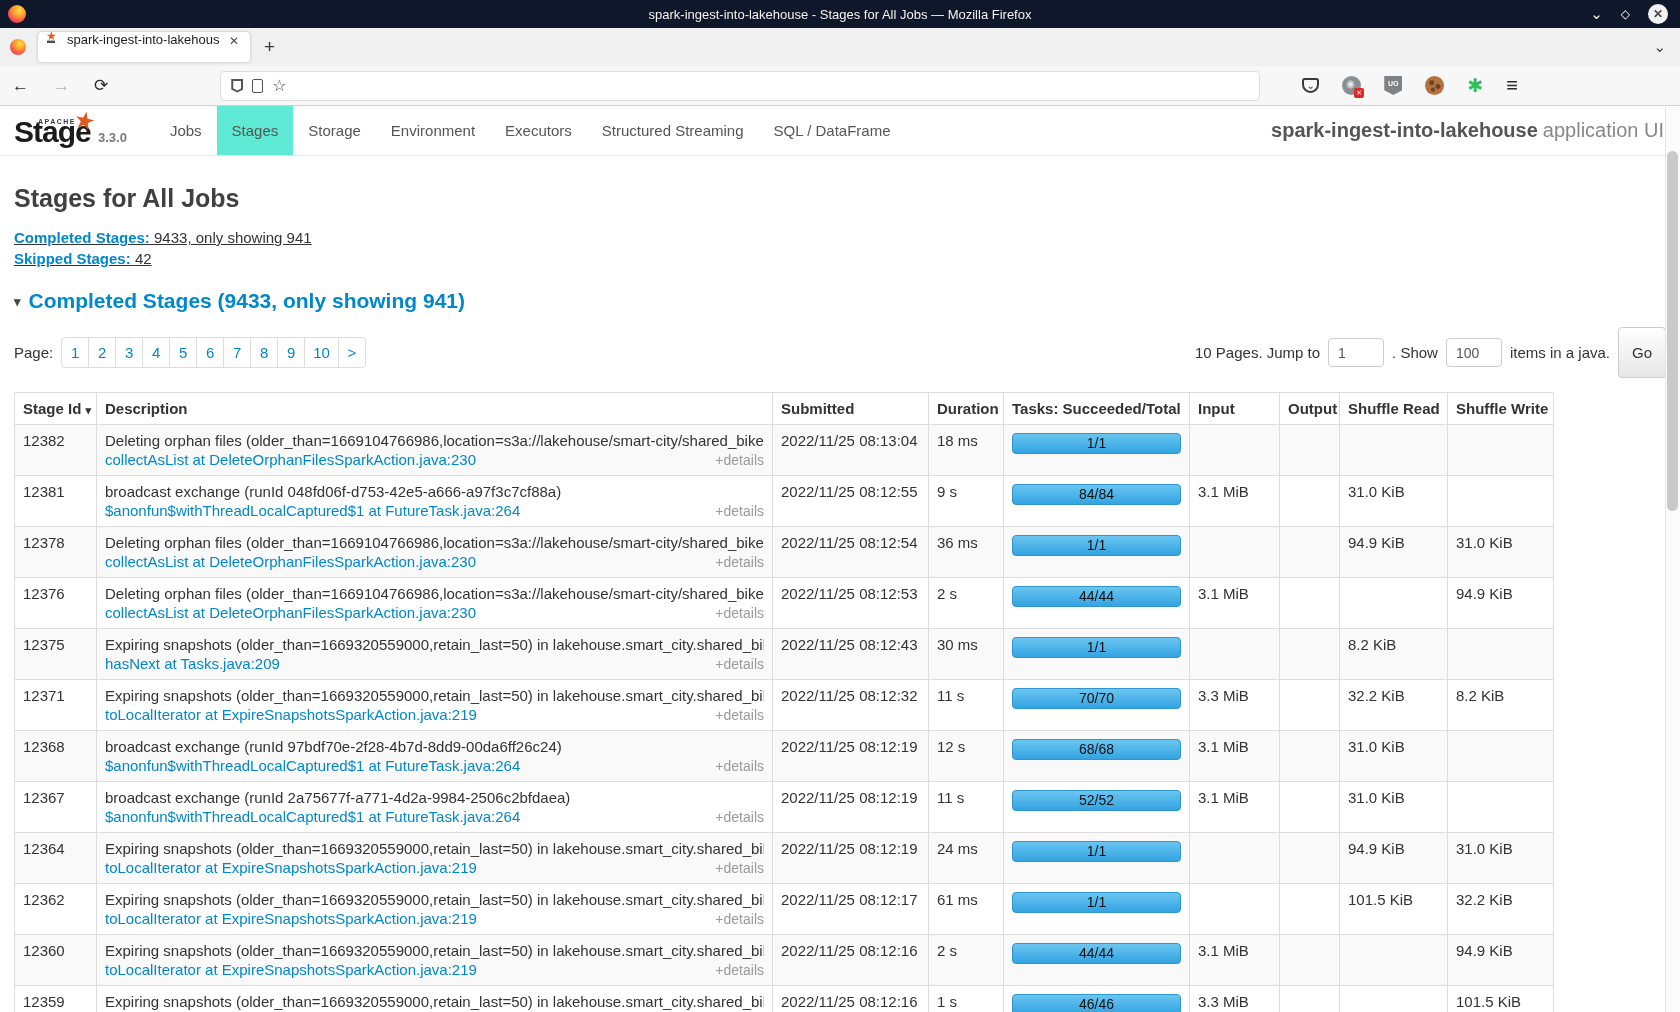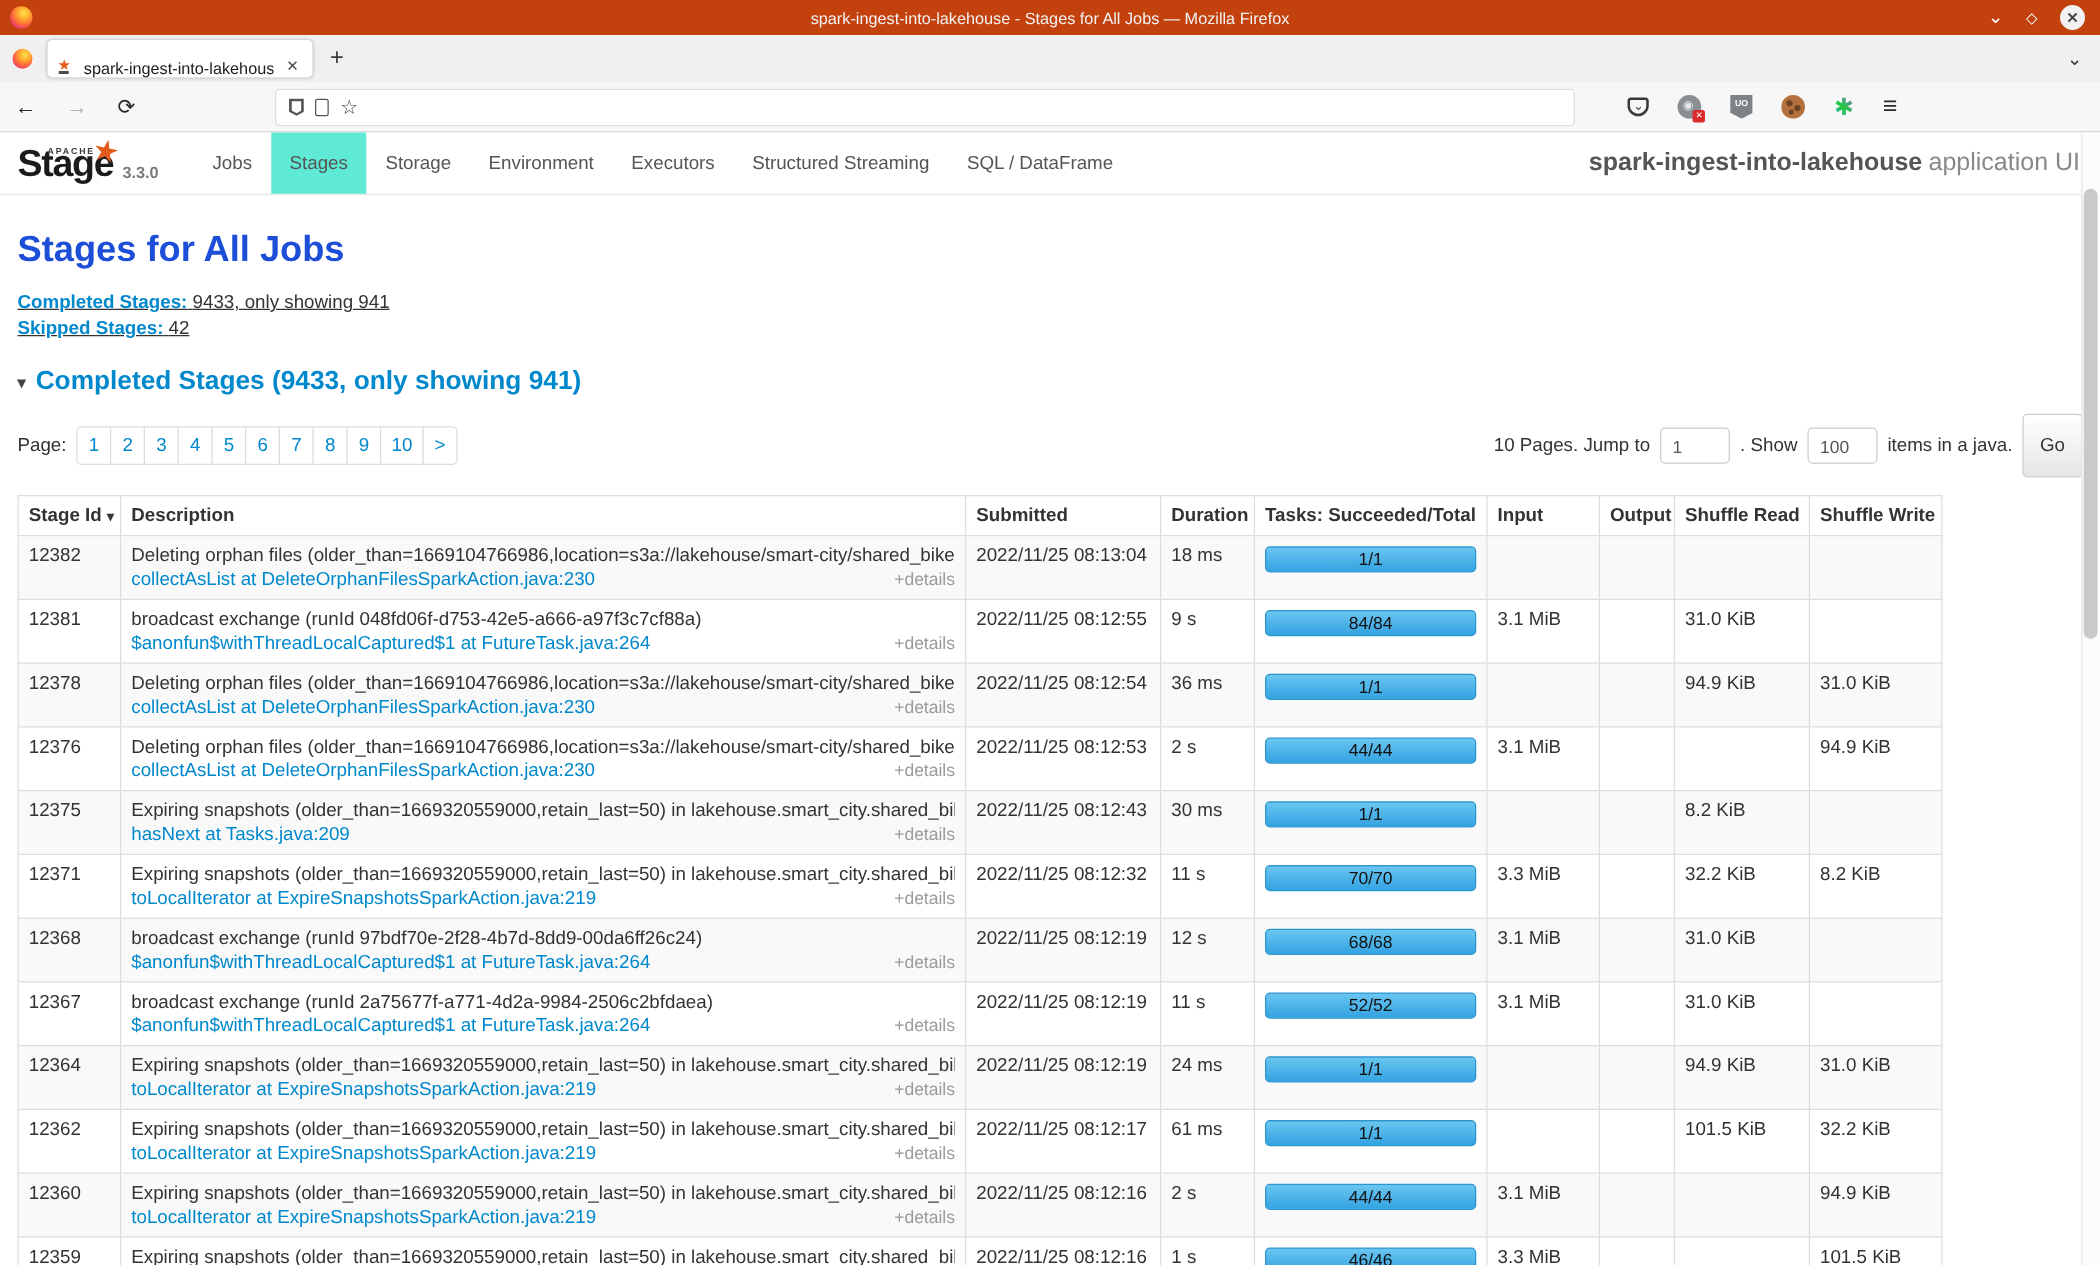--- a/index.html
+++ b/index.html
@@ -1,35 +1,35 @@
 <!DOCTYPE html>
 <html><head>
 <meta charset="utf-8">
 <style>
   * { margin:0; padding:0; box-sizing:border-box; }
   html,body { width:1680px; height:1012px; overflow:hidden; background:#fff;
               font-family:"Liberation Sans", sans-serif; }
 
   
-  .titlebar { position:relative; height:28px; background:#c2410c; display:flex; align-items:center; }
+  .titlebar { position:relative; height:28px; background:#0f172a; display:flex; align-items:center; }
   .ff-ball { width:18px; height:18px; border-radius:50%; margin-left:8px;
              background:radial-gradient(circle at 62% 30%, #ffe14d 0%, #ffaa2e 30%, #ff6a3d 55%, #e3366d 78%, #8f2a9c 100%); }
   .win-title { position:absolute; left:0; right:0; text-align:center; color:#f2f2f2; font-size:13px; }
   .win-controls { margin-left:auto; display:flex; align-items:center; gap:18px; padding-right:12px; z-index:2; }
   .wc-min { color:#fff; font-size:15px; line-height:10px; }
   .wc-max { color:#fff; font-size:12px; }
   .wc-close { width:20px; height:20px; border-radius:50%; background:#f2f2f2; color:#45494f;
               font-size:12px; display:flex; align-items:center; justify-content:center; font-weight:bold; }
 
   
   .tabbar { height:38px; background:#f0f0f1; display:flex; align-items:center; position:relative; }
   .ffview { width:16px; height:16px; border-radius:50%; margin:0 12px 0 10px;
             background:radial-gradient(circle at 62% 30%, #ffe14d 0%, #ffaa2e 30%, #ff6a3d 55%, #e3366d 85%); }
   .tab { width:212px; height:30px; background:#fff; border-radius:4px; box-shadow:0 0 3px rgba(0,0,0,.25);
-         display:flex; align-items:flex-end; padding:0 8px; gap:7px; }
+         display:flex; align-items:flex-start; padding:0 8px; gap:7px; }
   .tab-fav { width:14px; height:14px; position:relative; }
   .tab-fav:before { content:"★"; position:absolute; left:0; top:-3px; color:#e25a1c; font-size:12px; }
   .tab-fav:after { content:"▬"; position:absolute; left:1px; top:4px; color:#4a4a4a; font-size:8px; }
   .tab-label { font-size:13px; color:#1b1b1b; white-space:nowrap; overflow:hidden; flex:1; }
   .tab-close { color:#4a4a4a; font-size:12px; padding:2px 3px; }
   .newtab { font-size:19px; color:#3a3a3a; margin-left:14px; }
   .tab-overflow { position:absolute; right:14px; color:#3a3a3a; font-size:15px; }
 
   
   .toolbar { height:40px; background:#f7f7f8; border-bottom:1px solid #cfcfcf; display:flex; align-items:center; }
@@ -71,21 +71,21 @@
   .logo-star { position:absolute; right:-8px; top:-8px; color:#e25a1c; font-size:24px; transform:rotate(12deg); }
   .logo-version { font-size:13px; font-weight:bold; color:#7a7a7a; padding-bottom:4px; margin-left:4px; }
   .nav-items { display:flex; align-items:stretch; margin-left:28px; }
   .nav-item { display:flex; align-items:center; padding:0 15px; font-size:15px; color:#555; cursor:pointer; }
   .nav-item.active { background:#5eead4; color:#555; }
   .app-ui-label { position:absolute; right:16px; top:0; bottom:0; display:flex; align-items:center; font-size:20px; color:#888; }
   .app-ui-label b { color:#555; margin-right:5px; }
 
   
   .content { padding:0 14px; }
-  h2.page-title { font-size:29px; font-weight:bold; color:#1d4ed8; margin:28px 0 16px 0; }
+  h2.page-title { font-size:25px; font-weight:bold; color:#404040; margin:28px 0 16px 0; }
   .stat-line { font-size:15px; color:#333; margin:4px 0;text-decoration:underline; }
   .stat-label { color:#0088cc; font-weight:bold; }
   .section-head { margin:22px 0 14px 0; font-size:21px; font-weight:bold; color:#0088cc; display:flex; align-items:center; gap:8px; cursor:pointer; }
   .collapse-arrow { font-size:13px; color:#444; }
 
   .pg-row { display:flex; align-items:center; margin:6px 0 14px 0; }
   .pg-label { font-size:15px; color:#333; margin-right:8px; }
   .pagination { display:flex; }
   .page-btn { min-width:28px; padding:6px 8px; text-align:center; border:1px solid #ddd; margin-left:-1px;
               color:#0088cc; font-size:15px; background:#fff; cursor:pointer; }

